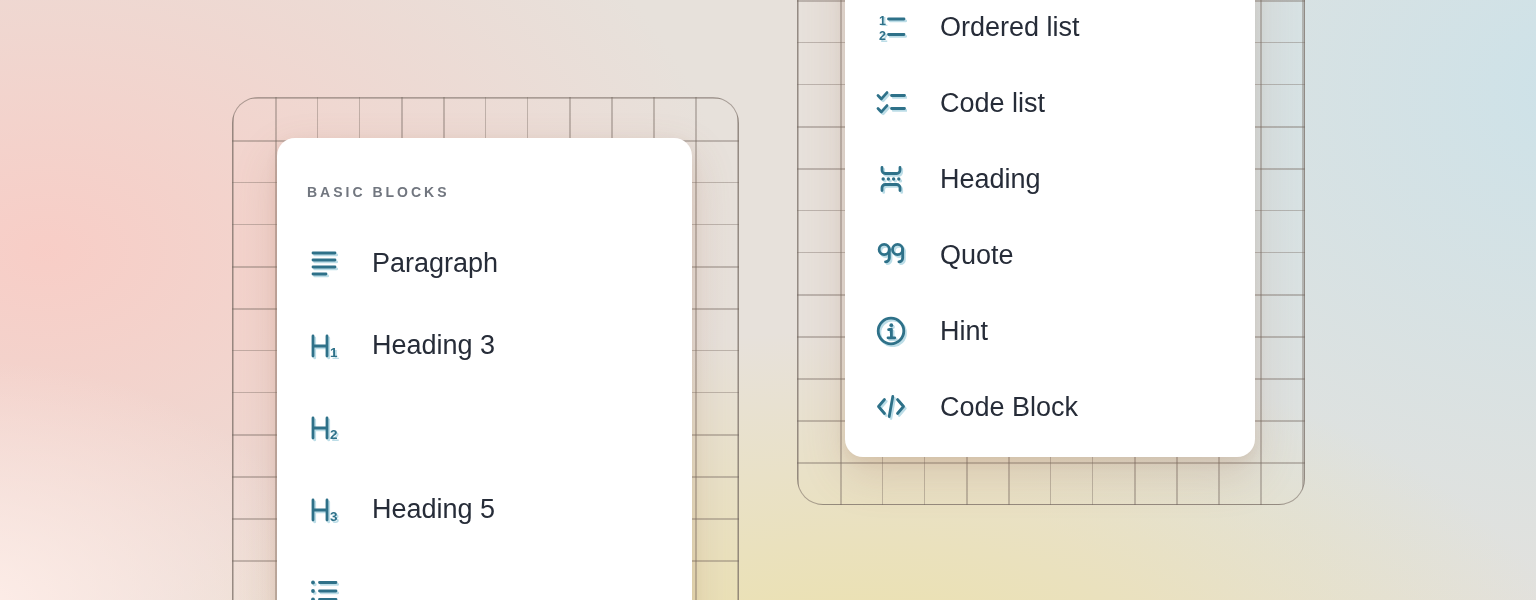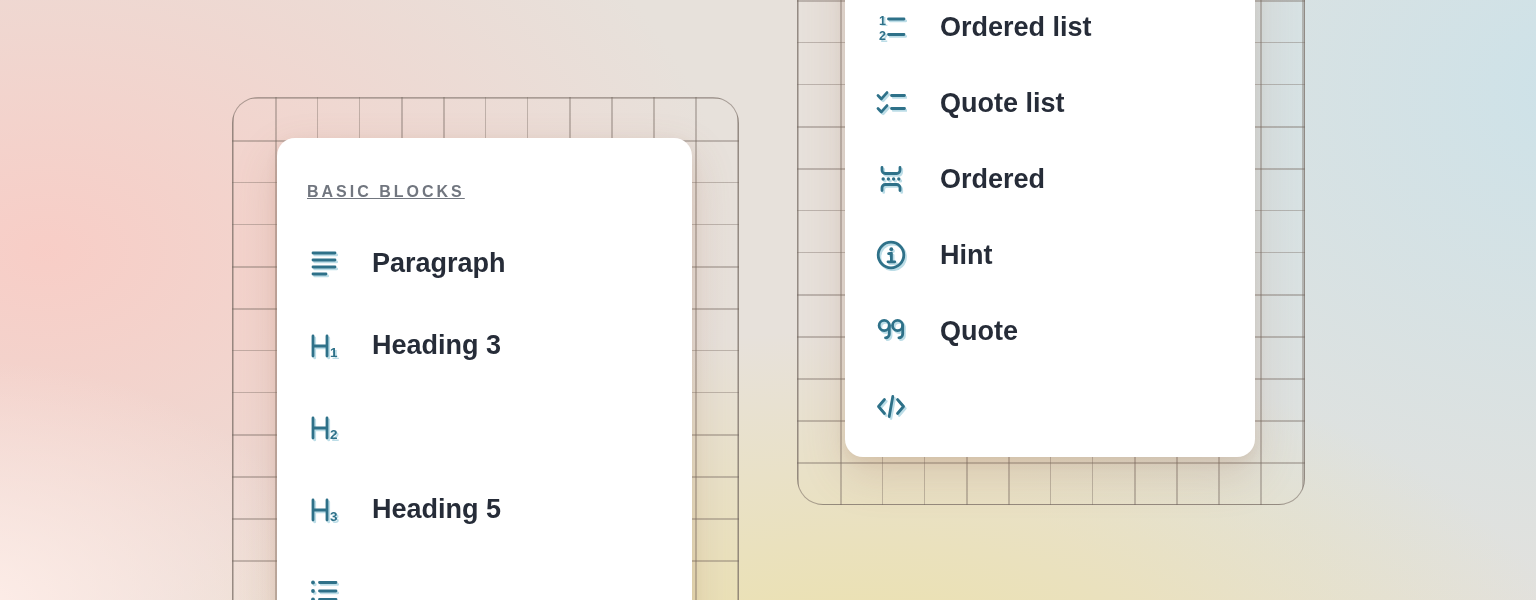--- a/index.html
+++ b/index.html
@@ -19,34 +19,34 @@
   }
   .grid-panel.left{left:232px;top:97px;width:505px;height:562px;}
   .grid-panel.right{left:797px;top:-43px;width:506px;height:546px;}
 
   .card{position:absolute;background:var(--card-bg);border-radius:18px;
     box-shadow:0 18px 45px rgba(150,95,70,0.20), 0 4px 12px rgba(150,95,70,0.10);
     box-sizing:border-box;}
   .card.left{left:277px;top:138px;width:415px;height:522px;padding:44px 0 0 30px;}
   .card.right{left:845px;top:-61px;width:410px;height:518px;padding:60px 0 0 30px;}
 
-  .section-label{height:20px;line-height:20px;font-size:16px;font-weight:bold;
-    letter-spacing:3px;color:var(--label);text-decoration:underline;}
+  .section-label{height:20px;line-height:20px;font-size:14px;font-weight:bold;
+    letter-spacing:3px;color:var(--label);}
   .card.left .items{margin-top:33px;gap:26px;}
   .items{display:flex;flex-direction:column;gap:20px;}
   .menu-item{display:flex;align-items:center;height:56px;gap:33px;cursor:pointer;}
   .icon{width:32px;height:32px;flex:0 0 32px;display:inline-block;}
   .icon svg{display:block;}
   .icon g{stroke-width:2.8;fill:none;}
   .icon g.m{stroke:var(--teal);}
   .icon g.e{stroke:var(--echo);}
   .icon g.m text,.icon g.m .dot{fill:var(--teal);stroke:none;}
   .icon g.e text,.icon g.e .dot{fill:var(--echo);stroke:none;}
   .icon text{font-family:"Liberation Sans",sans-serif;font-weight:bold;}
-  .item-label{font-size:27px;font-weight:bold;color:var(--text);letter-spacing:0;}
+  .item-label{font-size:27px;font-weight:normal;color:var(--text);letter-spacing:0;}
 </style>
 </head>
 <body>
 
 <div class="stage">
 
   <div class="grid-panel left"></div>
   <div class="grid-panel right"></div>
 
   <div class="card left">
@@ -155,21 +155,21 @@
               <g class="e" transform="translate(1.7 1.9)">
                 <path d="M3 8.5 l3.4 3.4 L12 5.6 M3 21.5 l3.4 3.4 L12 18.6"></path>
                 <path d="M16.5 8.5 H29.5 M16.5 21.5 H29.5"></path>
               </g>
               <g class="m">
                 <path d="M3 8.5 l3.4 3.4 L12 5.6 M3 21.5 l3.4 3.4 L12 18.6"></path>
                 <path d="M16.5 8.5 H29.5 M16.5 21.5 H29.5"></path>
               </g>
             </svg>
           </span>
-          <span class="item-label">Quote list</span>
+          <span class="item-label">Code list</span>
         </div>
         <div class="menu-item">
           <span class="icon">
             <svg width="32" height="32" viewBox="0 0 32 32" fill="none" stroke-linecap="round" stroke-linejoin="round">
               <g class="e" transform="translate(1.7 1.9)">
                 <path d="M7 4.5 V7.2 A3.3 3.3 0 0 0 10.3 10.5 H21.7 A3.3 3.3 0 0 0 25 7.2 V4.5"></path>
                 <path d="M7 27.5 V24.8 A3.3 3.3 0 0 1 10.3 21.5 H21.7 A3.3 3.3 0 0 1 25 24.8 V27.5"></path>
                 <circle class="dot" cx="8.2" cy="16" r="1.7"></circle>
                 <circle class="dot" cx="13.4" cy="16" r="1.7"></circle>
                 <circle class="dot" cx="18.6" cy="16" r="1.7"></circle>
@@ -178,38 +178,21 @@
               <g class="m">
                 <path d="M7 4.5 V7.2 A3.3 3.3 0 0 0 10.3 10.5 H21.7 A3.3 3.3 0 0 0 25 7.2 V4.5"></path>
                 <path d="M7 27.5 V24.8 A3.3 3.3 0 0 1 10.3 21.5 H21.7 A3.3 3.3 0 0 1 25 24.8 V27.5"></path>
                 <circle class="dot" cx="8.2" cy="16" r="1.7"></circle>
                 <circle class="dot" cx="13.4" cy="16" r="1.7"></circle>
                 <circle class="dot" cx="18.6" cy="16" r="1.7"></circle>
                 <circle class="dot" cx="23.8" cy="16" r="1.7"></circle>
               </g>
             </svg>
           </span>
-          <span class="item-label">Ordered</span>
-        </div>
-        <div class="menu-item">
-          <span class="icon">
-            <svg width="32" height="32" viewBox="0 0 32 32" fill="none" stroke-linecap="round" stroke-linejoin="round">
-              <g class="e" transform="translate(1.7 1.9)">
-                <circle cx="16" cy="16" r="12.8"></circle>
-                <circle class="dot" cx="16.3" cy="10.2" r="1.9"></circle>
-                <path d="M13.6 14.6 L16.4 14.2 V22.2 M13 22.8 H19.8"></path>
-              </g>
-              <g class="m">
-                <circle cx="16" cy="16" r="12.8"></circle>
-                <circle class="dot" cx="16.3" cy="10.2" r="1.9"></circle>
-                <path d="M13.6 14.6 L16.4 14.2 V22.2 M13 22.8 H19.8"></path>
-              </g>
-            </svg>
-          </span>
-          <span class="item-label">Hint</span>
+          <span class="item-label">Heading</span>
         </div>
         <div class="menu-item">
           <span class="icon">
             <svg width="32" height="32" viewBox="0 0 32 32" fill="none" stroke-linecap="round" stroke-linejoin="round">
               <g class="e" transform="translate(1.7 1.9)">
                 <circle cx="9.2" cy="10.5" r="5.1"></circle>
                 <path d="M14.3 10.5 V19 A3.8 3.8 0 0 1 10.5 22.8"></path>
                 <circle cx="22.6" cy="10.5" r="5.1"></circle>
                 <path d="M27.7 10.5 V19 A3.8 3.8 0 0 1 23.9 22.8"></path>
               </g>
@@ -220,24 +203,42 @@
                 <path d="M27.7 10.5 V19 A3.8 3.8 0 0 1 23.9 22.8"></path>
               </g>
             </svg>
           </span>
           <span class="item-label">Quote</span>
         </div>
         <div class="menu-item">
           <span class="icon">
             <svg width="32" height="32" viewBox="0 0 32 32" fill="none" stroke-linecap="round" stroke-linejoin="round">
               <g class="e" transform="translate(1.7 1.9)">
+                <circle cx="16" cy="16" r="12.8"></circle>
+                <circle class="dot" cx="16.3" cy="10.2" r="1.9"></circle>
+                <path d="M13.6 14.6 L16.4 14.2 V22.2 M13 22.8 H19.8"></path>
+              </g>
+              <g class="m">
+                <circle cx="16" cy="16" r="12.8"></circle>
+                <circle class="dot" cx="16.3" cy="10.2" r="1.9"></circle>
+                <path d="M13.6 14.6 L16.4 14.2 V22.2 M13 22.8 H19.8"></path>
+              </g>
+            </svg>
+          </span>
+          <span class="item-label">Hint</span>
+        </div>
+        <div class="menu-item">
+          <span class="icon">
+            <svg width="32" height="32" viewBox="0 0 32 32" fill="none" stroke-linecap="round" stroke-linejoin="round">
+              <g class="e" transform="translate(1.7 1.9)">
                 <path d="M9.5 8.5 L3.5 15.5 L9.5 22.5 M17.8 5.5 L14.2 25.5 M22.5 8.5 L28.5 15.5 L22.5 22.5"></path>
               </g>
               <g class="m">
                 <path d="M9.5 8.5 L3.5 15.5 L9.5 22.5 M17.8 5.5 L14.2 25.5 M22.5 8.5 L28.5 15.5 L22.5 22.5"></path>
               </g>
             </svg>
           </span>
+          <span class="item-label">Code Block</span>
         </div>
       </div>
   </div>
 
 </div>
 
 </body></html>

